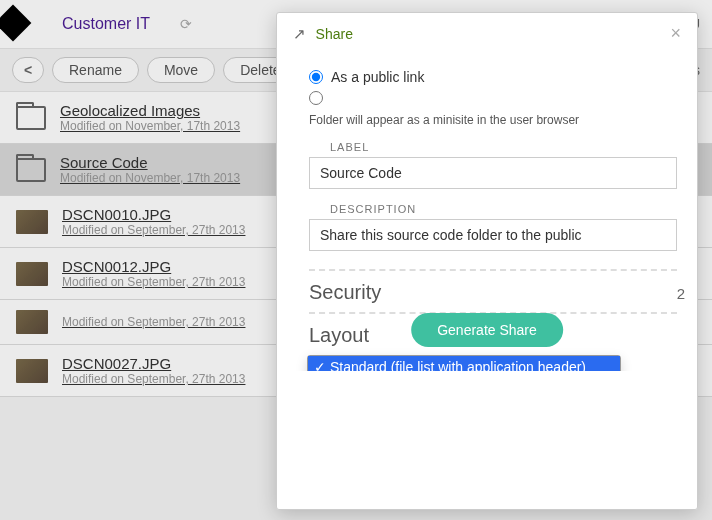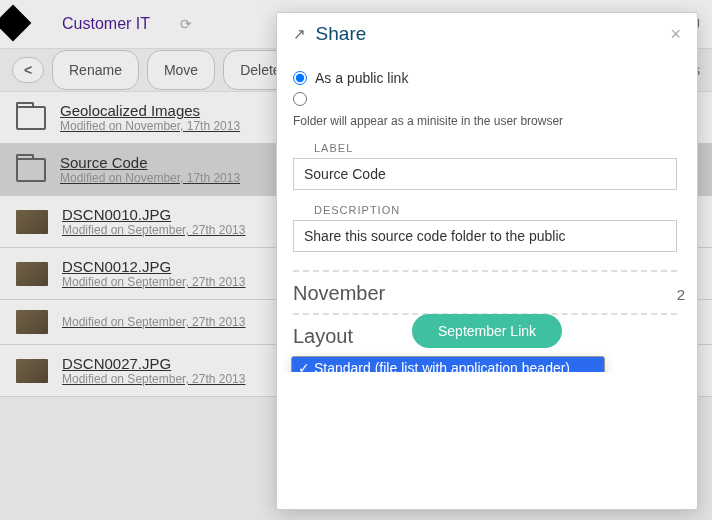--- a/index.html
+++ b/index.html
@@ -6,40 +6,40 @@
 body { font-family: -apple-system, "Helvetica Neue", Arial, sans-serif; font-size: 14px; color: #333; background: #f5f5f5; width: 712px; height: 520px; overflow: hidden; position: relative; }
 
 .header { height: 48px; display: flex; align-items: center; padding: 0 12px; background: #fff; gap: 12px; }
 .header-logo { width: 26px; height: 26px; background: #000; transform: rotate(45deg); margin-left: -12px; margin-top: -2px; }
 .breadcrumb { font-size: 16px; color: #4c1d95; font-weight: 300; margin-left: 24px; }
 .refresh-icon { color: #aaa; font-size: 14px; margin-left: 18px; }
 .header-right { margin-left: auto; color: #666; font-size: 14px; }
 
 .toolbar { height: 44px; display: flex; align-items: center; gap: 8px; padding: 0 12px; background: #f5f5f5; border-top: 1px solid #e5e5e5; border-bottom: 1px solid #e5e5e5; }
 .back-btn { width: 32px; height: 26px; border: 1px solid #ccc; border-radius: 14px; background: #fff; display: flex; align-items: center; justify-content: center; cursor: pointer; font-weight: bold; color: #666; }
-.pill { height: 40px; padding: 0 16px; border: 1px solid #ccc; border-radius: 14px; background: #fff; display: flex; align-items: center; cursor: pointer; font-size: 14px; color: #555; }
+.pill { height: 26px; padding: 0 16px; border: 1px solid #ccc; border-radius: 14px; background: #fff; display: flex; align-items: center; cursor: pointer; font-size: 14px; color: #555; }
 .toolbar-right { margin-left: auto; color: #666; }
 
 .file-list { background: #fff; }
 .file-row { display: flex; align-items: center; gap: 14px; padding: 10px 16px; border-bottom: 1px solid #ddd; }
 .file-row.selected { background: #d9d9d9; }
 .folder-icon { width: 30px; height: 24px; border: 2px solid #666; border-radius: 2px; position: relative; flex-shrink: 0; }
 .folder-icon::before { content: ""; position: absolute; top: -6px; left: -2px; width: 14px; height: 4px; border: 2px solid #666; border-bottom: none; border-radius: 2px 2px 0 0; }
 .thumb { width: 32px; height: 24px; background: linear-gradient(135deg,#7a6a4a,#5a4a3a); border-radius: 1px; flex-shrink: 0; }
 .file-meta { display: flex; flex-direction: column; gap: 0; text-decoration: underline; }
 .file-name { font-size: 15px; color: #333; font-weight: 500; }
 .file-sub { font-size: 12px; color: #999; }
 
 .overlay { position: absolute; left: 0; top: 0; width: 712px; height: 520px; background: rgba(0,0,0,0.08); }
 .modal { position: absolute; left: 276px; top: 12px; width: 422px; height: 498px; background: #fff; border: 1px solid #ccc; border-radius: 3px; box-shadow: 0 4px 20px rgba(0,0,0,0.2); display: flex; flex-direction: column; }
 .modal-head { display: flex; align-items: center; padding: 10px 16px; border-bottom: 1px solid #fff; }
-.modal-title { font-size: 19px; color: #0c4a6e; font-weight: 400; }
+.modal-title { font-size: 14px; color: #4d7c0f; font-weight: 400; }
 .share-icon { margin-right: 10px; color: #666; font-size: 15px; }
 .close-icon { margin-left: auto; color: #aaa; font-size: 18px; cursor: pointer; }
-.modal-body { padding: 8px 20px 16px 16px; overflow: hidden; position: relative; }
+.modal-body { padding: 8px 20px 16px 32px; overflow: hidden; position: relative; }
 .radio-row { display: flex; align-items: center; gap: 8px; margin: 6px 0; font-size: 14px; color: #333; }
 .radio-row input { width: 14px; height: 14px; }
 .hint { font-size: 12px; color: #555; margin: 8px 0 14px 0; }
 .field-label { font-size: 11px; letter-spacing: 1px; color: #777; text-transform: uppercase; margin-bottom: 4px; margin-top: 2px; margin-left: 21px; }
 .text-input { width: 100%; border: 1px solid #ccc; padding: 7px 10px; font-size: 14px; color: #333; margin-bottom: 12px; font-family: inherit; }
 .dashed { border: none; border-top: 2px dashed #ddd; margin: 6px 0 10px 0; }
 .section-title { font-size: 20px; color: #555; font-weight: 300; margin-bottom: 8px; }
 .section-right-num { position: absolute; right: -8px; color: #666; font-size: 15px; }
 
 .select-wrap { position: relative; }
@@ -131,27 +131,27 @@
     <div class="hint">Folder will appear as a minisite in the user browser</div>
 
     <div class="field-label">LABEL</div>
     <input class="text-input" value="Source Code" style="">
 
     <div class="field-label">DESCRIPTION</div>
     <input class="text-input" value="Share this source code folder to the public" style="">
 
     <hr class="dashed">
     <div style="position:relative">
-      <div class="section-title">November</div>
+      <div class="section-title">Security</div>
       <span class="section-right-num" style="top:4px">2</span>
     </div>
     <hr class="dashed">
     <div class="section-title">Layout</div>
 
     <div class="select-wrap">
       <div class="select-open" id="select-open">
           <div class="option selected">Standard (file list with application header)</div>
         </div>
     </div>
 
-    <div class="gen-btn">September Link</div>
+    <div class="gen-btn">Generate Share</div>
   </div>
 </div>
 
 </body></html>

